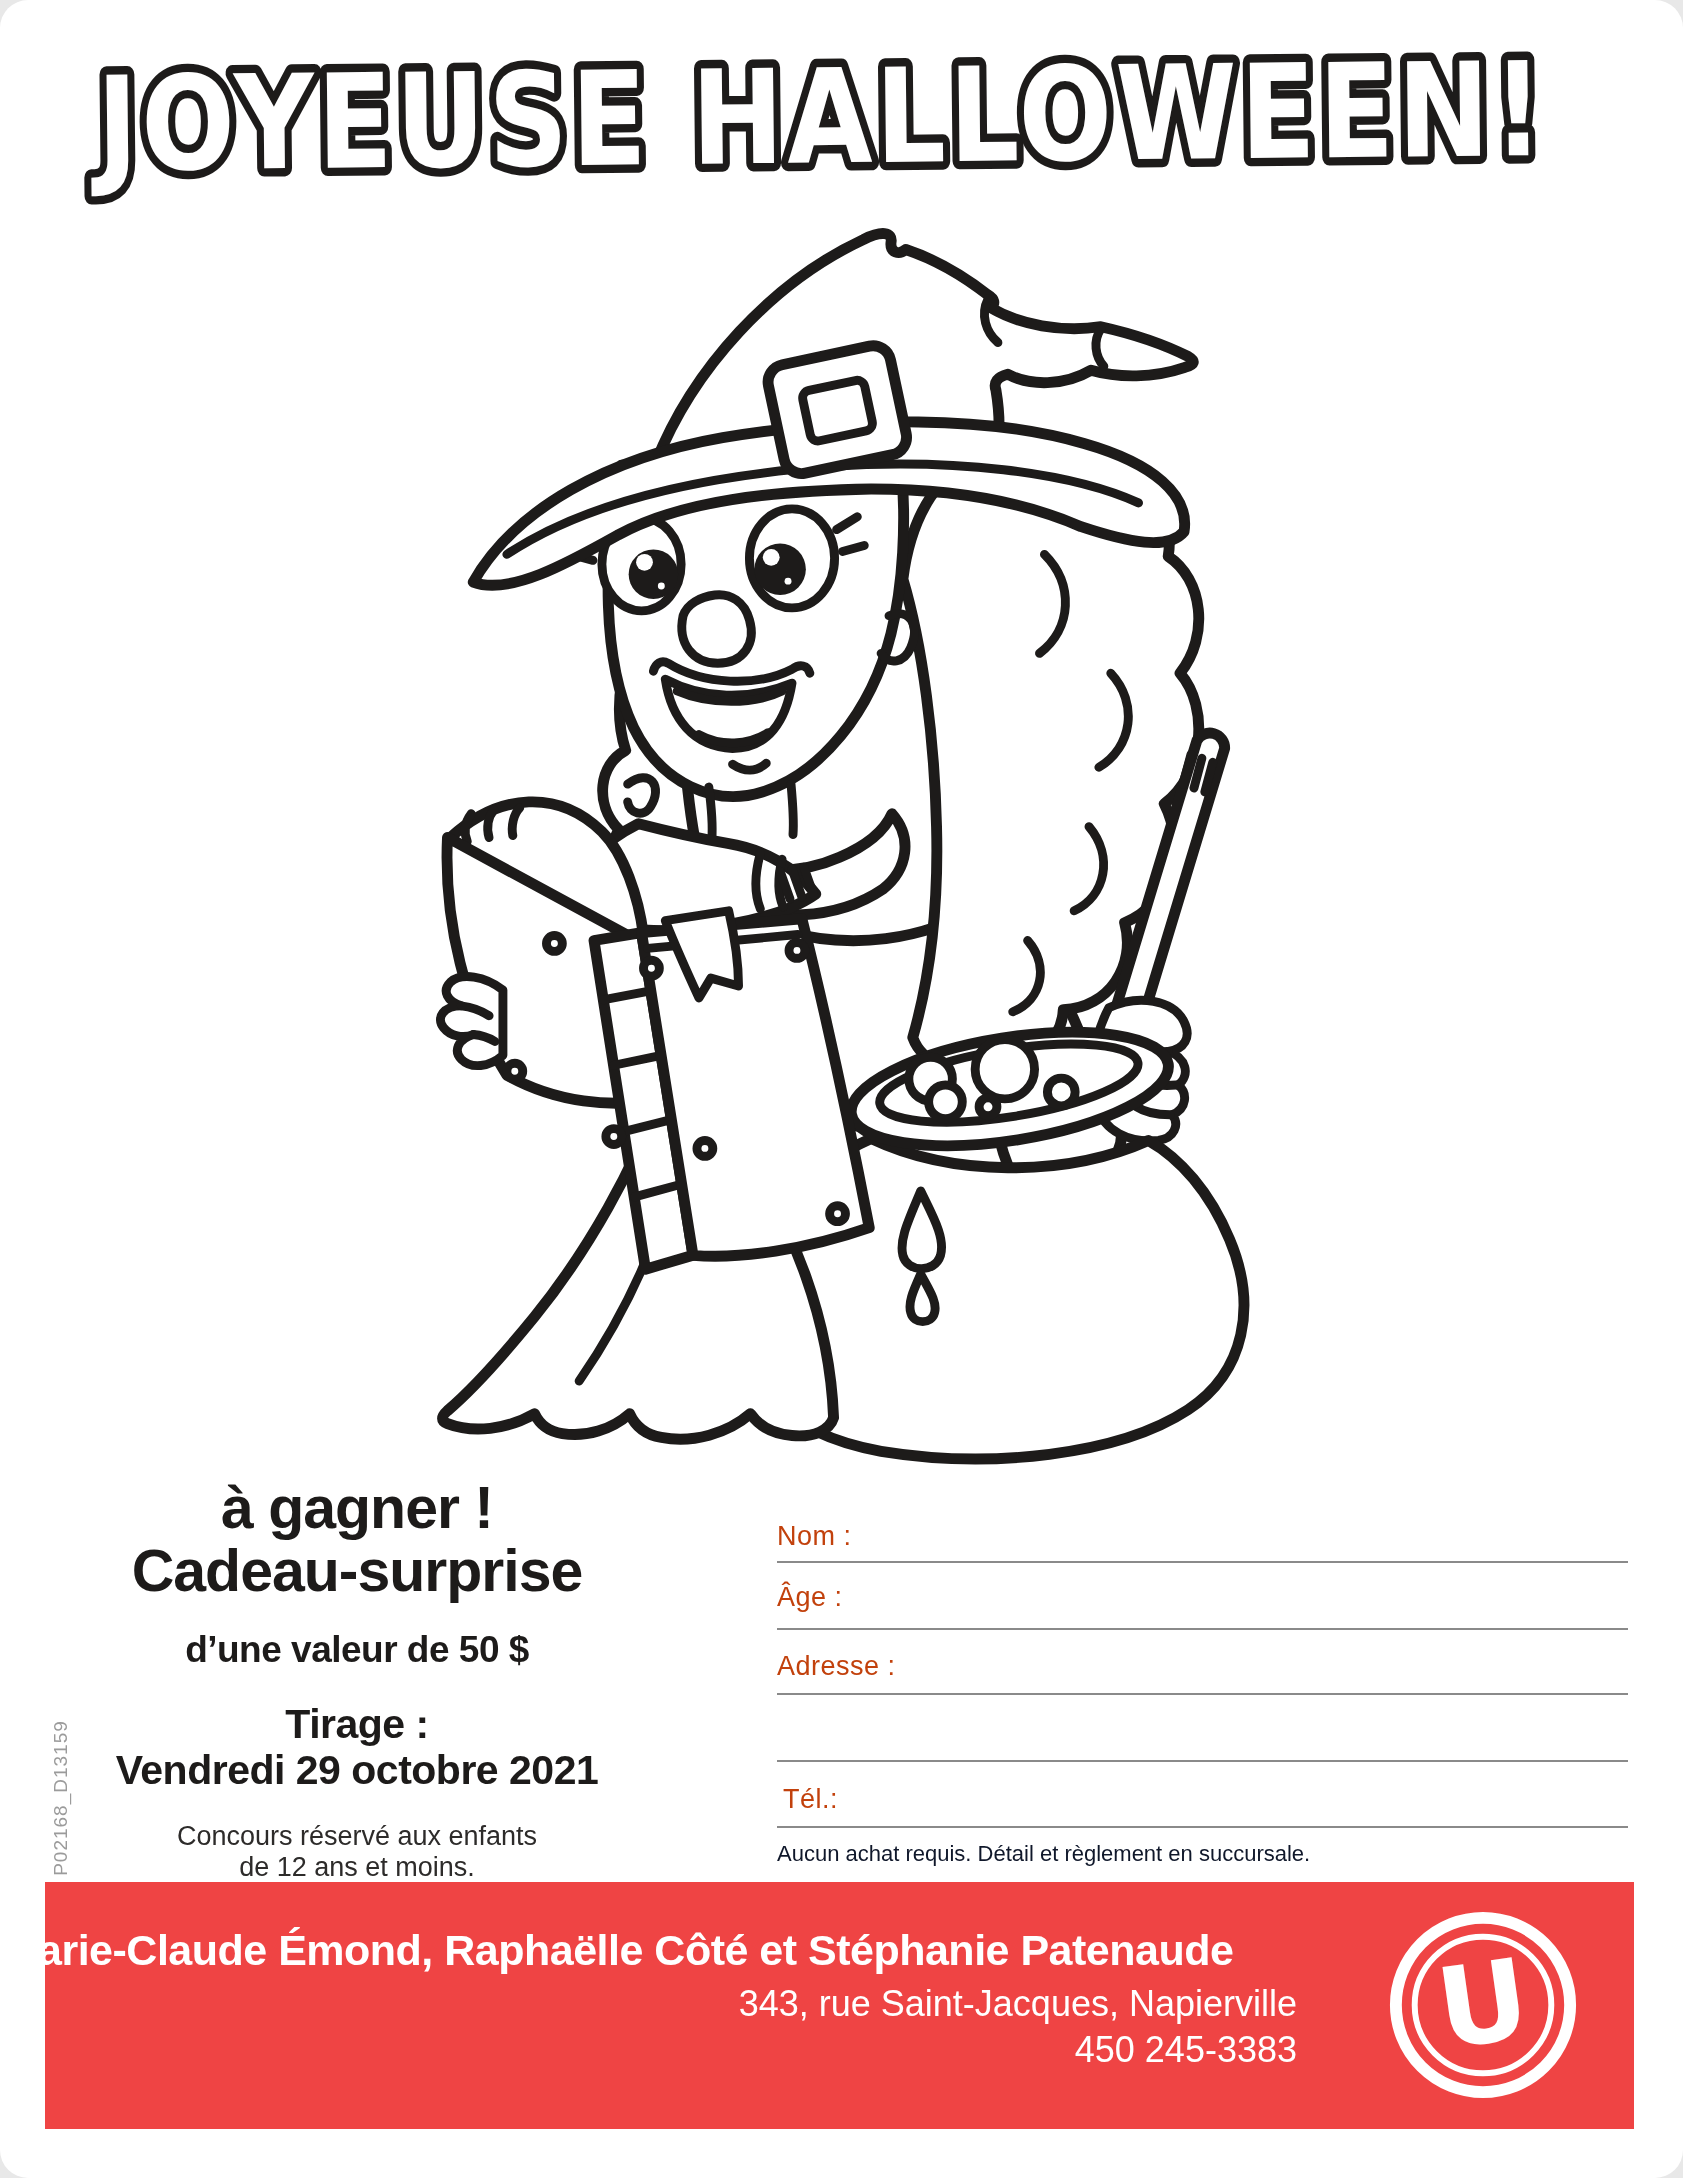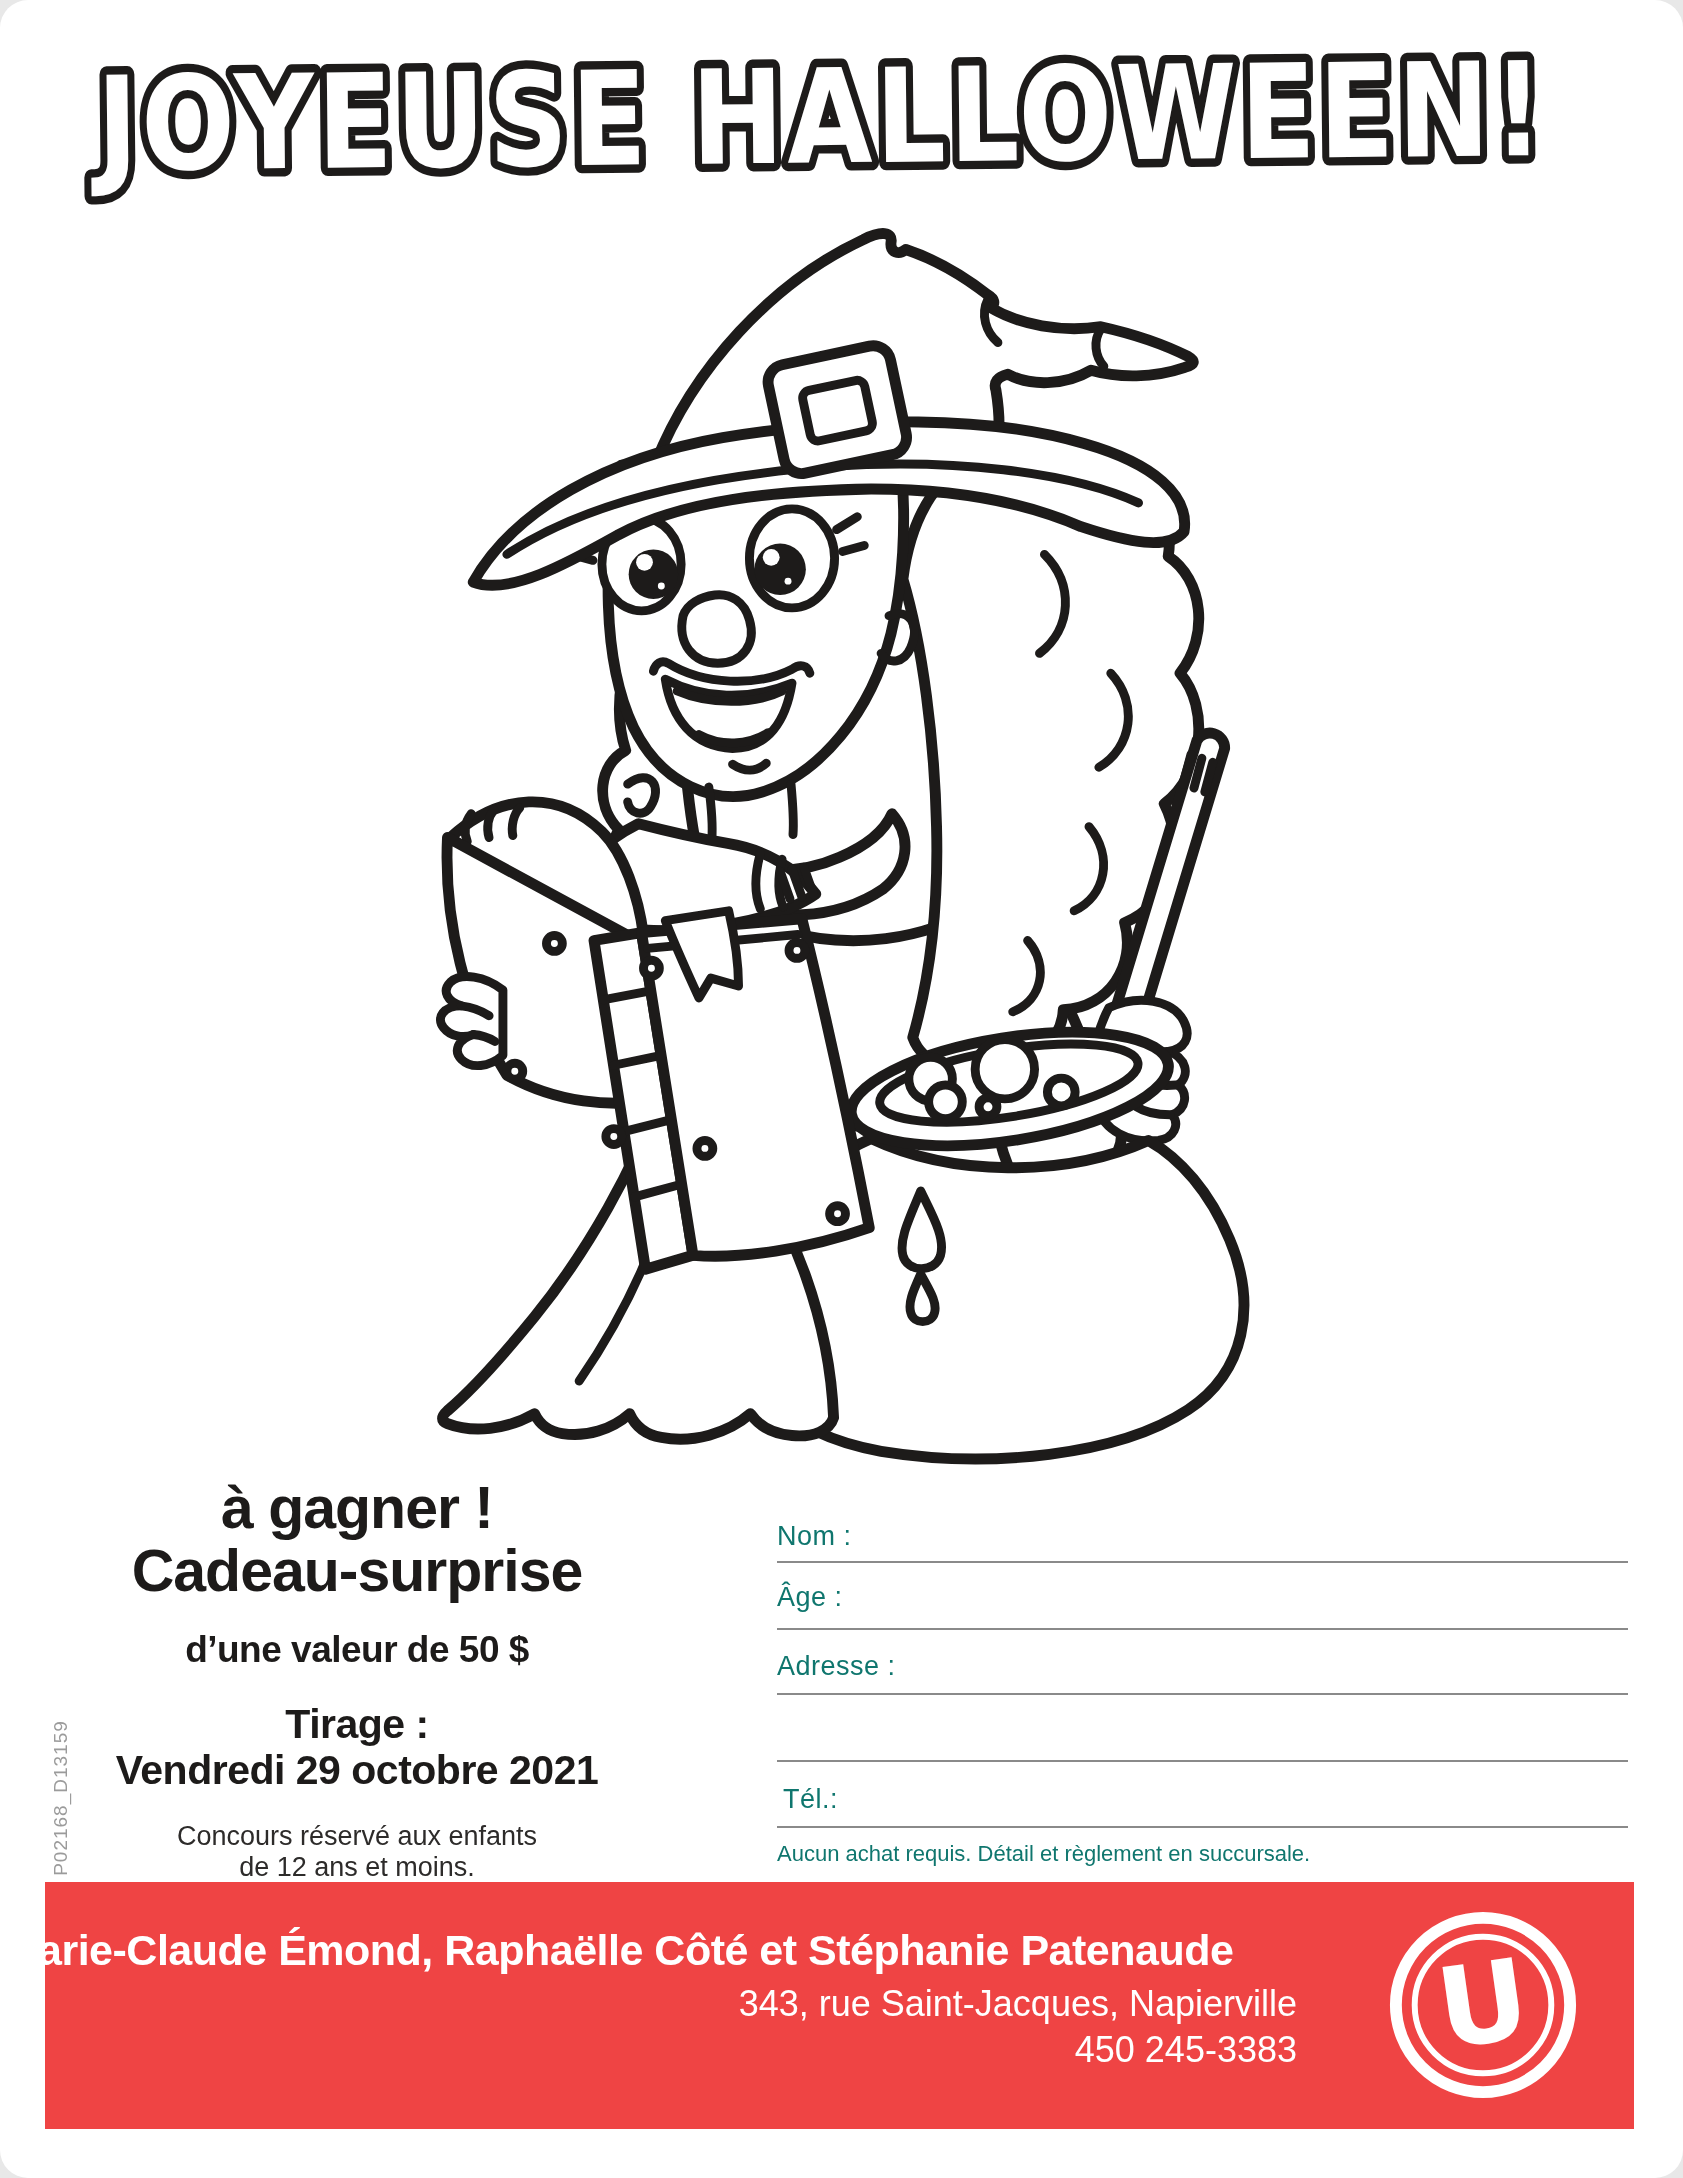--- a/index.html
+++ b/index.html
@@ -37,23 +37,23 @@
   .promo .value{font-size:37px;font-weight:bold;margin-top:26px;letter-spacing:-0.5px;}
   .promo .draw{font-size:41px;font-weight:bold;line-height:46px;margin-top:30px;letter-spacing:-0.5px;}
   .promo .terms{font-size:27px;line-height:31px;margin-top:28px;color:#2d2b2a;}
   
   .side-code{
     position:absolute;left:-42px;top:1786px;width:208px;height:24px;
     transform:rotate(-90deg);
     font-size:19px;letter-spacing:1px;color:#9b9b9b;text-align:center;
   }
   
-  .form-label{position:absolute;font-size:27px;letter-spacing:0.5px;color:#0f766e;}
+  .form-label{position:absolute;font-size:27px;letter-spacing:0.5px;color:#c2410c;}
   .form-line{position:absolute;left:777px;width:851px;border-top:2px solid #8a8a8a;}
-  .disclaimer{position:absolute;left:777px;top:1841px;width:861px;font-size:22px;color:#0f766e;}
+  .disclaimer{position:absolute;left:777px;top:1841px;width:861px;font-size:22px;color:#0f172a;}
   
   .footer-bar{position:absolute;left:45px;top:1882px;width:1589px;height:247px;background:#ef4444;}
   .footer-names{position:absolute;left:-7px;top:44px;width:1485px;font-size:43px;font-weight:bold;color:#ffffff;letter-spacing:-0.5px;white-space:nowrap;}
   .footer-address{position:absolute;left:0;top:101px;width:1252px;text-align:right;font-size:36px;color:#ffffff;}
   .footer-phone{position:absolute;left:0;top:147px;width:1252px;text-align:right;font-size:36px;color:#ffffff;}
   .footer-logo{position:absolute;left:1339px;top:24px;width:198px;height:198px;}
 </style>
 </head>
 <body>
 

